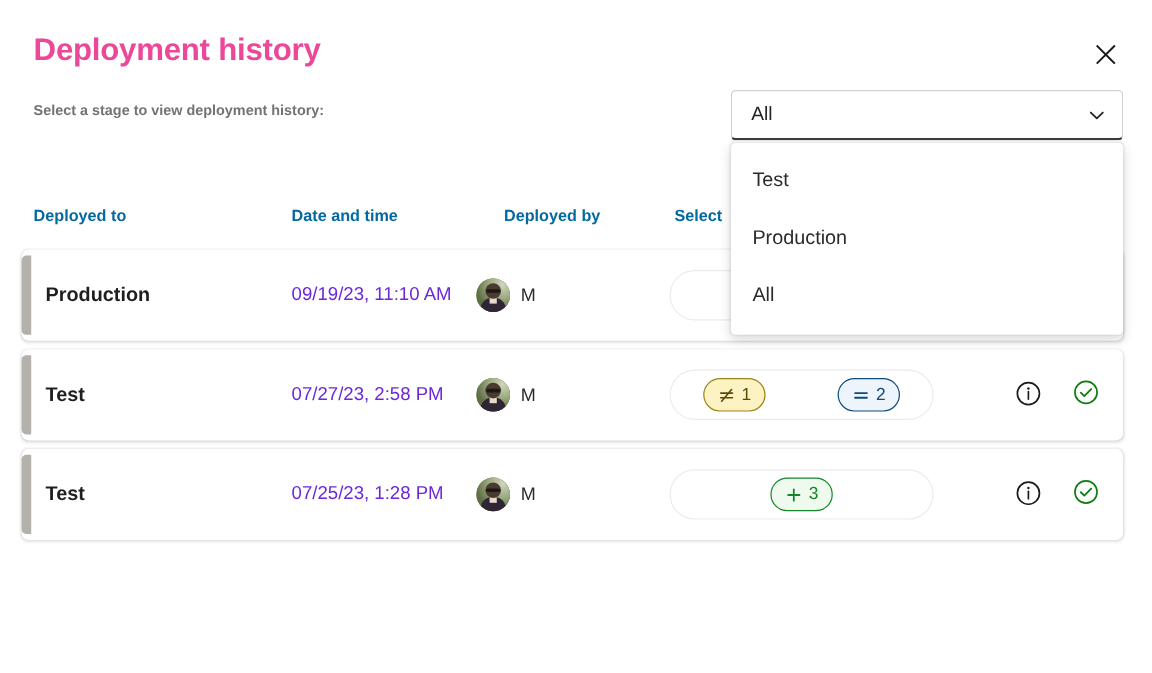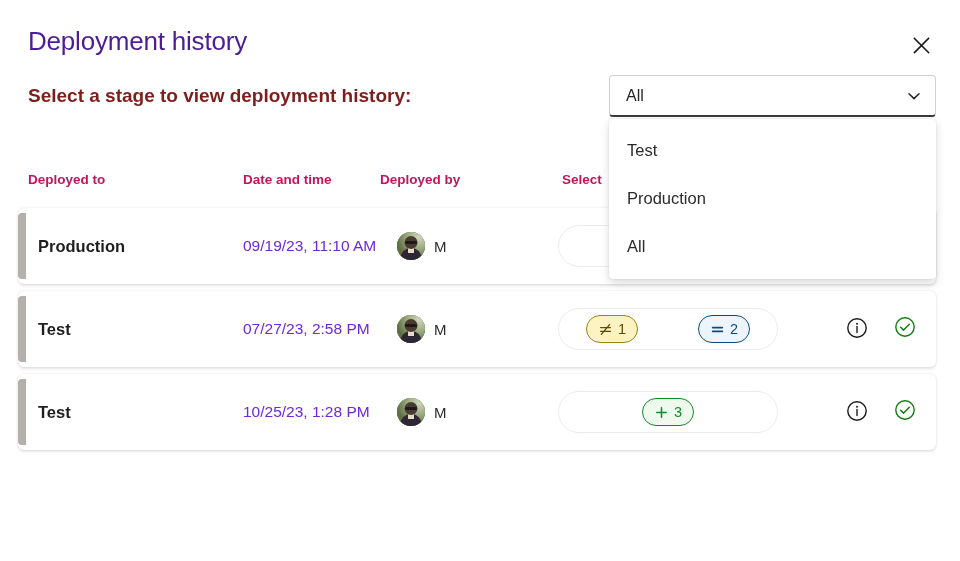--- a/index.html
+++ b/index.html
@@ -11,42 +11,42 @@
     color: #242424;
     overflow: hidden;
   }
   #root { position: relative; width: 960px; height: 561px; background: #fff; }
 
   
   .dialog-title {
     position: absolute;
     left: 28px; top: 26px;
     font-size: 26px;
-    font-weight: 400;
+    font-weight: 700;
     letter-spacing: -0.2px;
-    color: #4c1d95;
+    color: #ec4899;
   }
   .close-btn {
     position: absolute;
     right: 22px; top: 30px;
     width: 34px; height: 34px;
     display: flex; align-items: center; justify-content: center;
     background: transparent; border: none;
     cursor: pointer;
     border-radius: 4px;
     color: #1b1b1b;
   }
 
   
   .stage-prompt {
     position: absolute;
     left: 28px; top: 85px;
-    font-size: 19px;
+    font-size: 12px;
     font-weight: 600;
-    color: #7f1d1d;
+    color: #737373;
   }
 
   .select-wrap {
     position: absolute;
     left: 609px; top: 75px;
     width: 327px; height: 42px;
   }
   .select-box {
     width: 100%; height: 100%;
     background: #ffffff;
@@ -89,26 +89,26 @@
   
   .col-headers {
     position: absolute;
     left: 0; top: 172px;
     width: 960px; height: 22px;
   }
   .col-header {
     position: absolute;
     font-size: 13.5px;
     font-weight: 600;
-    color: #be185d;
+    color: #0369a1;
     top: 0;
   }
   .ch-0 { left: 28px; }
   .ch-1 { left: 243px; text-align: right; }
-  .ch-2 { left: 380px; }
+  .ch-2 { left: 420px; }
   .ch-3 { left: 562px; }
 
   .rows { position: absolute; left: 0; top: 208px; width: 960px; }
 
   .row {
     position: relative;
     height: 76px;
     margin: 0 24px 7px 18px;
     background: #ffffff;
     border-radius: 6px;
@@ -358,21 +358,21 @@
               <path d="M6.7 11.2 L9.6 14.1 L15.3 8.2" stroke="#107c10" stroke-width="1.5" stroke-linecap="round" stroke-linejoin="round"></path>
             </svg>
           </span>
         </span>
       </div>
     </div>
 
     <div class="row">
       <div class="row-accent"></div>
       <div class="cell cell-stage">Test</div>
-      <div class="cell cell-date">10/25/23, 1:28 PM</div>
+      <div class="cell cell-date">07/25/23, 1:28 PM</div>
       <div class="cell cell-by">
         <span class="avatar">
           <span class="sky"></span>
             <span class="body"></span>
             <span class="neck"></span>
             <span class="head"></span>
             <span class="glasses"></span>
         </span>
         <span class="by-initial">M</span>
       </div>

